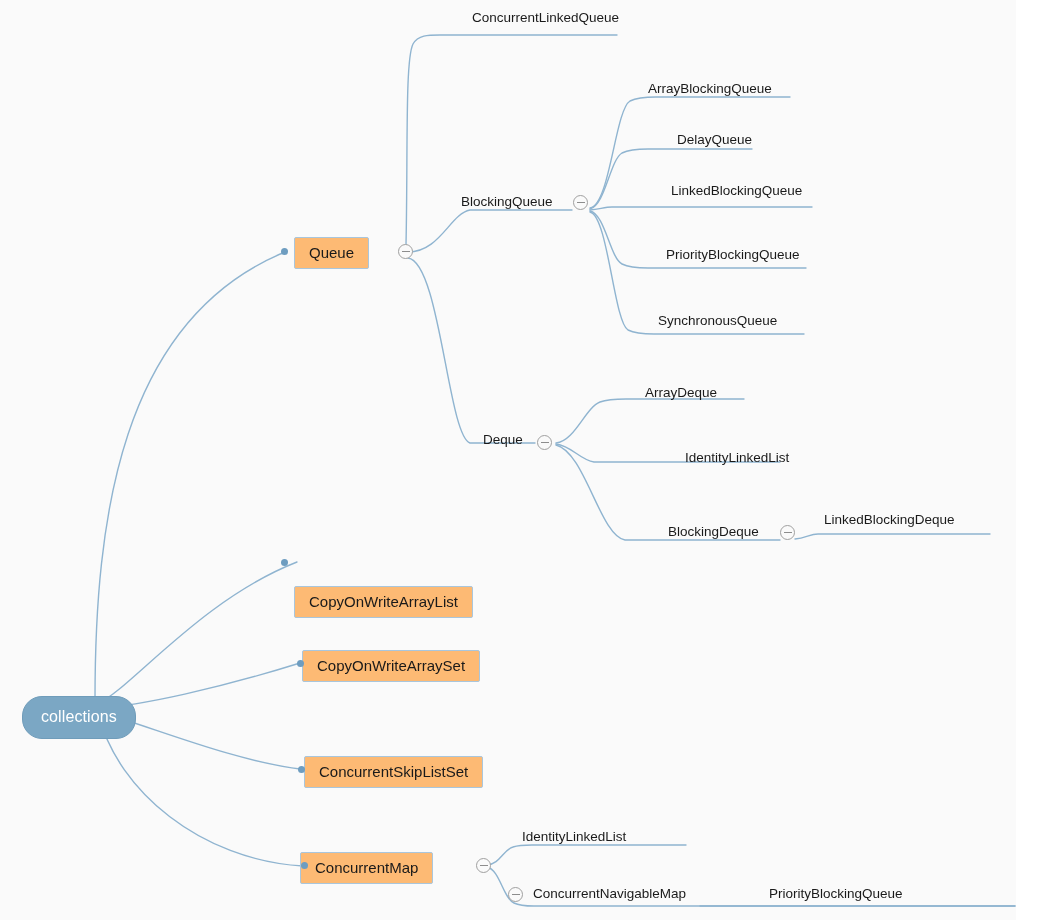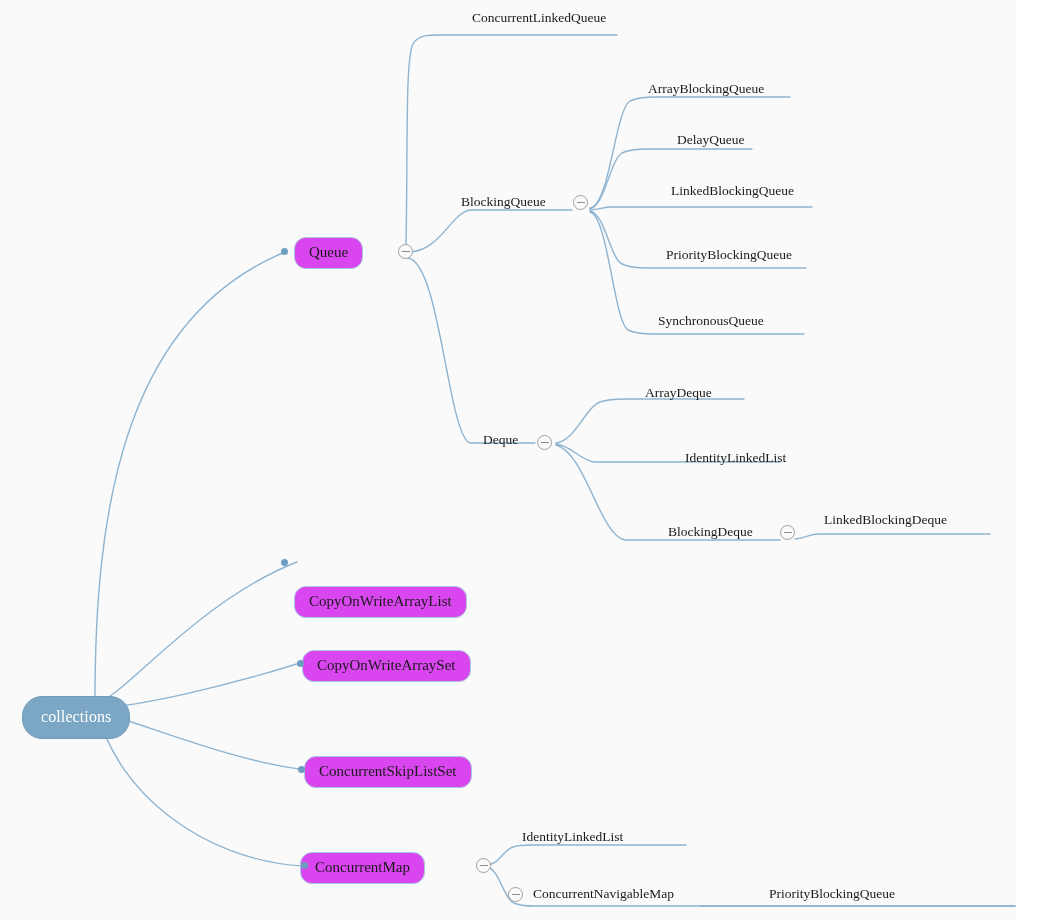--- a/index.html
+++ b/index.html
@@ -31,38 +31,37 @@
     left: 0;
     top: 0;
     width: 1037px;
     height: 920px;
     pointer-events: none;
   }
   .node {
     position: absolute;
     box-sizing: border-box;
     white-space: nowrap;
-    font-family: Liberation Serif, serif;
   }
   
   .node-root {
     background: #7BA7C4;
     color: #ffffff;
     border: 1px solid #6f9cba;
     border-radius: 20px;
     font-size: 16px;
     padding: 11px 18px 12px 18px;
     text-align: center;
     letter-spacing: 0.1px;
   }
   
   .node-box {
-    background: #d946ef;
+    background: #fdba74;
     border: 1px solid #a9c6dc;
-    border-radius: 12px;
+    border-radius: 2px;
     color: #1a1a1a;
     font-size: 15px;
     padding: 6px 14px 7px 14px;
     text-align: center;
   }
   
   .node-text {
     color: #1a1a1a;
     font-size: 13.5px;
     background: transparent;

